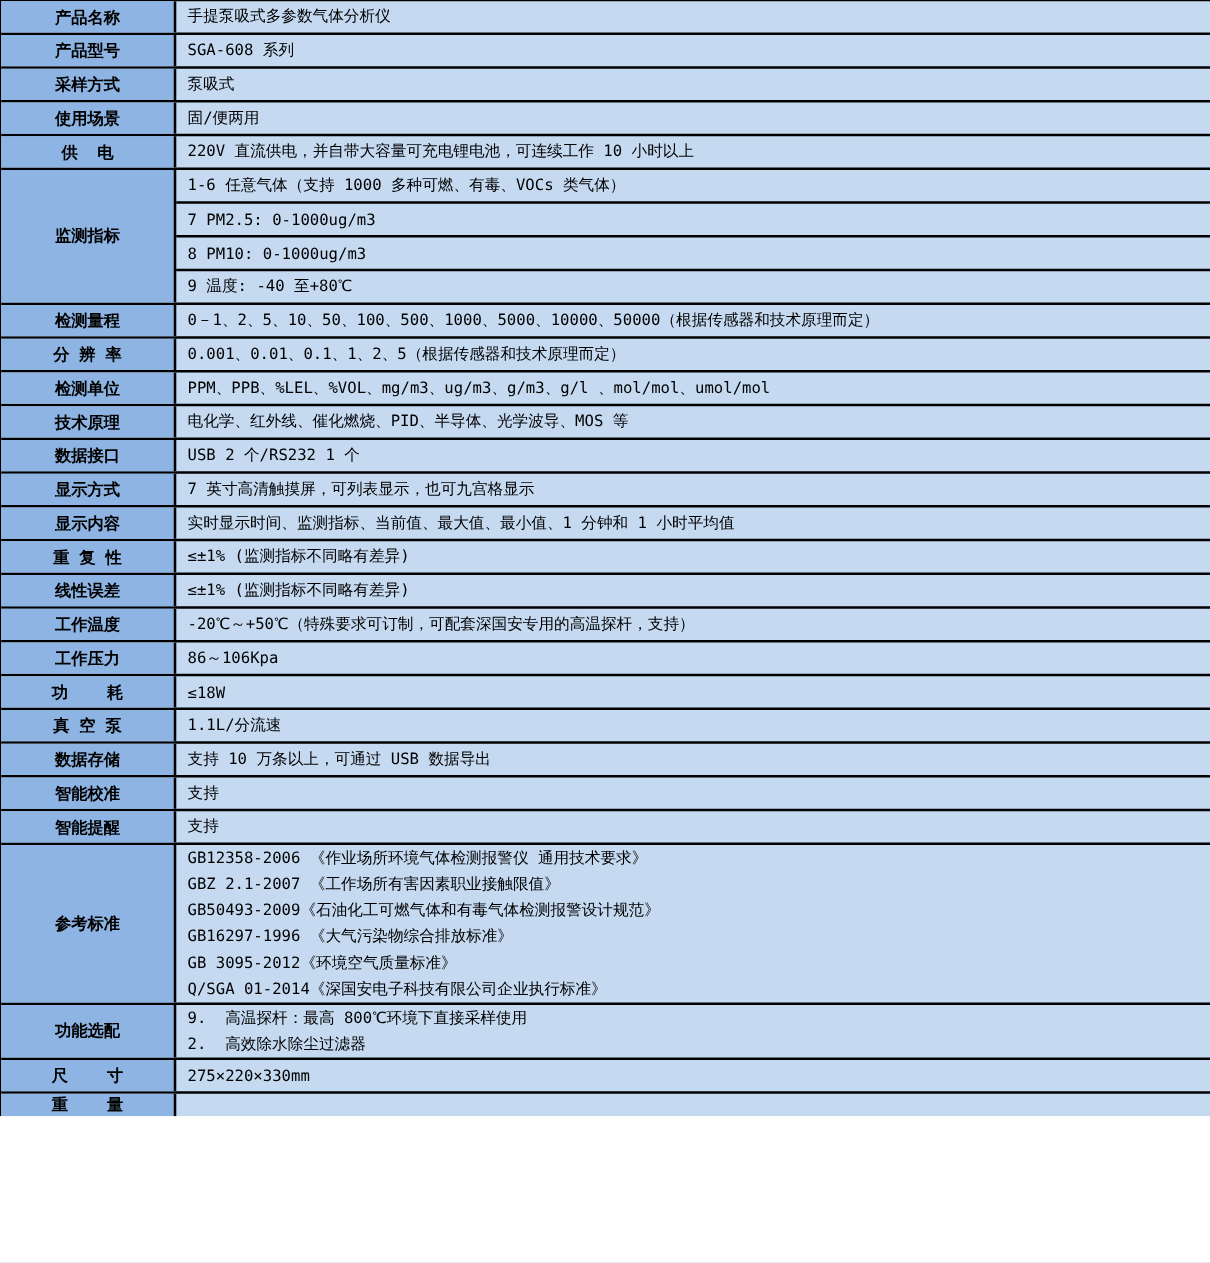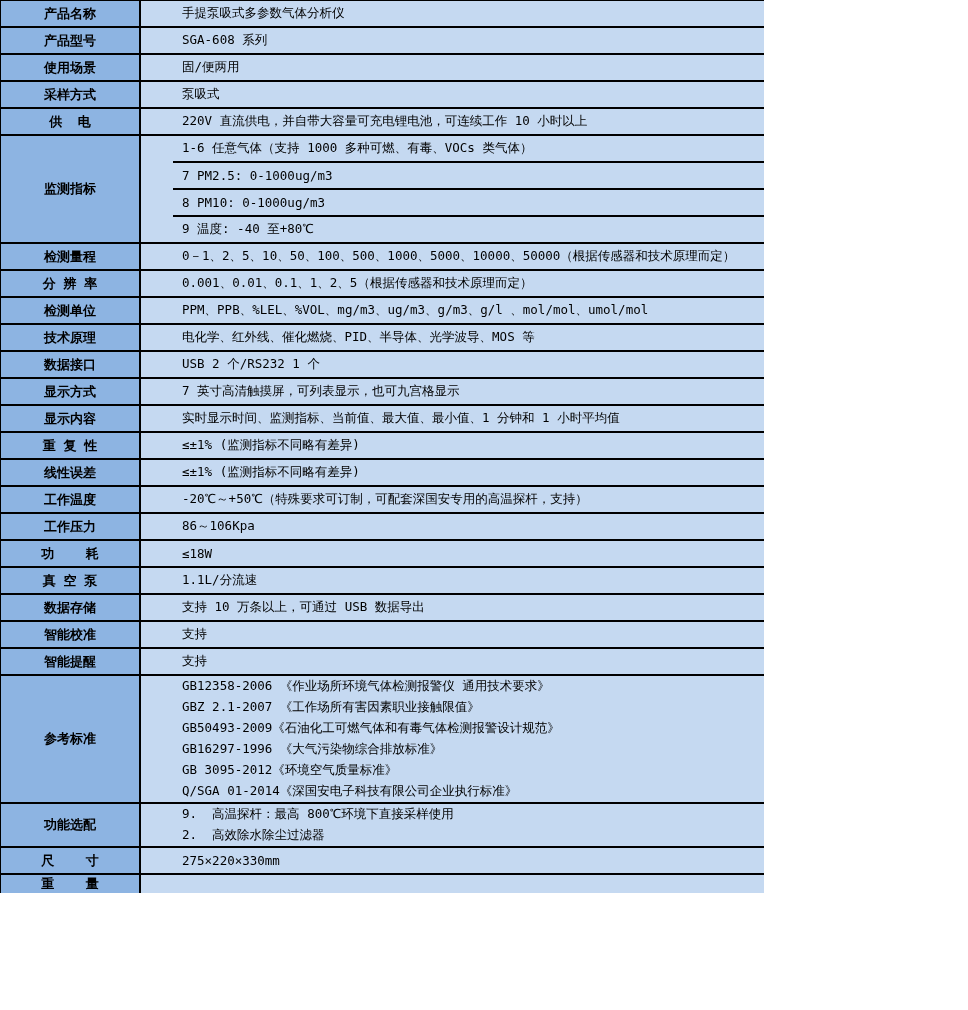--- a/index.html
+++ b/index.html
@@ -3,40 +3,40 @@
 <meta charset="utf-8">
 <style>
   :root{
     --label-bg:#8DB4E2;
     --value-bg:#C5D9F1;
     --border:#000000;
     --text:#000000;
   }
   html,body{margin:0;padding:0;background:#fff;}
   .spec-table{
-    width:764px;
+    width:968px;
     box-sizing:border-box;
     border-top:1px solid var(--border);
     border-left:1px solid var(--border);
     background:var(--value-bg);
     color:var(--text);
     font-family:"DejaVu Sans Mono","Liberation Mono",monospace;
   }
   .row{display:flex;align-items:stretch;border-bottom:2px solid var(--border);}
   .row:last-child{border-bottom:none;gap:24px;}
   .label-cell{
     flex:0 0 140px;
     box-sizing:border-box;
     background:var(--label-bg);
     border-right:2px solid var(--border);
     display:flex;align-items:center;justify-content:center;
     font-weight:bold;font-size:13px;
     white-space:pre;text-align:center;
   }
-  .value-cell{flex:1;display:flex;flex-direction:column;justify-content:flex-end;min-width:0;margin-left:32px;}
+  .value-cell{flex:1;display:flex;flex-direction:column;justify-content:flex-end;min-width:0;}
   .vline{
     min-height:25px;
     display:flex;align-items:center;
     padding-left:9px;padding-right:4px;
     white-space:pre;
     font-size:12.5px;
     overflow:hidden;
   }
   .sub .vline:not(:first-child){border-top:2px solid var(--border);}
   .compact .vline{min-height:21px;}
@@ -54,30 +54,30 @@
   </div>
 
   <div class="row">
     <div class="label-cell">产品型号</div>
     <div class="value-cell">
       <div class="vline">SGA-608 系列</div>
     </div>
   </div>
 
   <div class="row">
+    <div class="label-cell">采样方式</div>
+    <div class="value-cell">
+      <div class="vline">泵吸式</div>
+    </div>
+  </div>
+
+  <div class="row">
     <div class="label-cell">使用场景</div>
     <div class="value-cell">
       <div class="vline">固/便两用</div>
-    </div>
-  </div>
-
-  <div class="row">
-    <div class="label-cell">采样方式</div>
-    <div class="value-cell">
-      <div class="vline">泵吸式</div>
     </div>
   </div>
 
   <div class="row">
     <div class="label-cell">供  电</div>
     <div class="value-cell">
       <div class="vline">220V 直流供电，并自带大容量可充电锂电池，可连续工作 10 小时以上</div>
     </div>
   </div>
 

